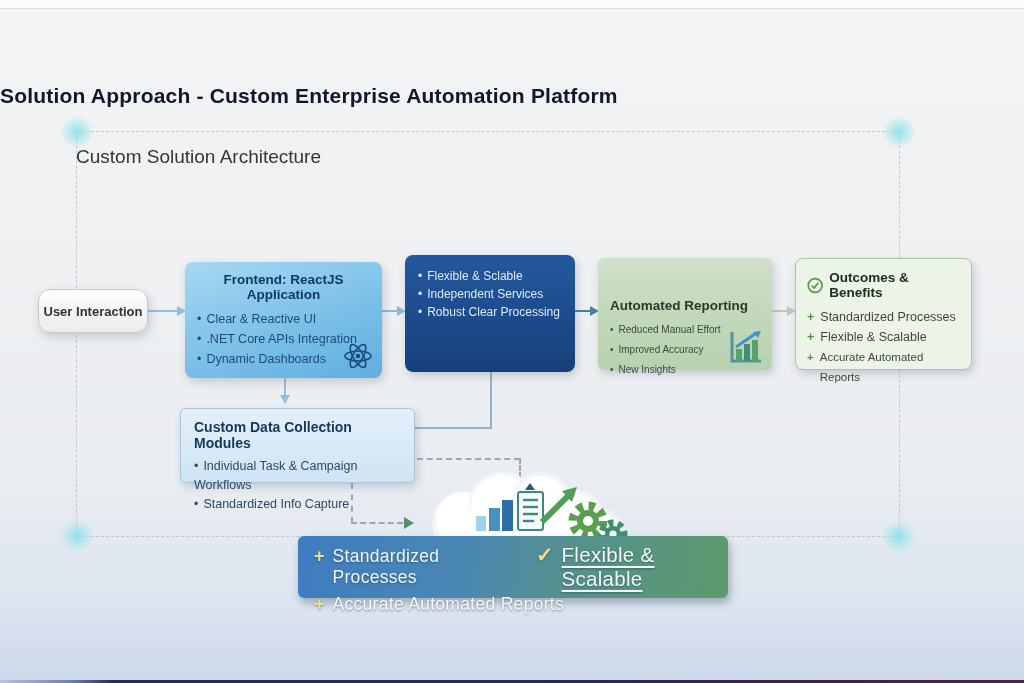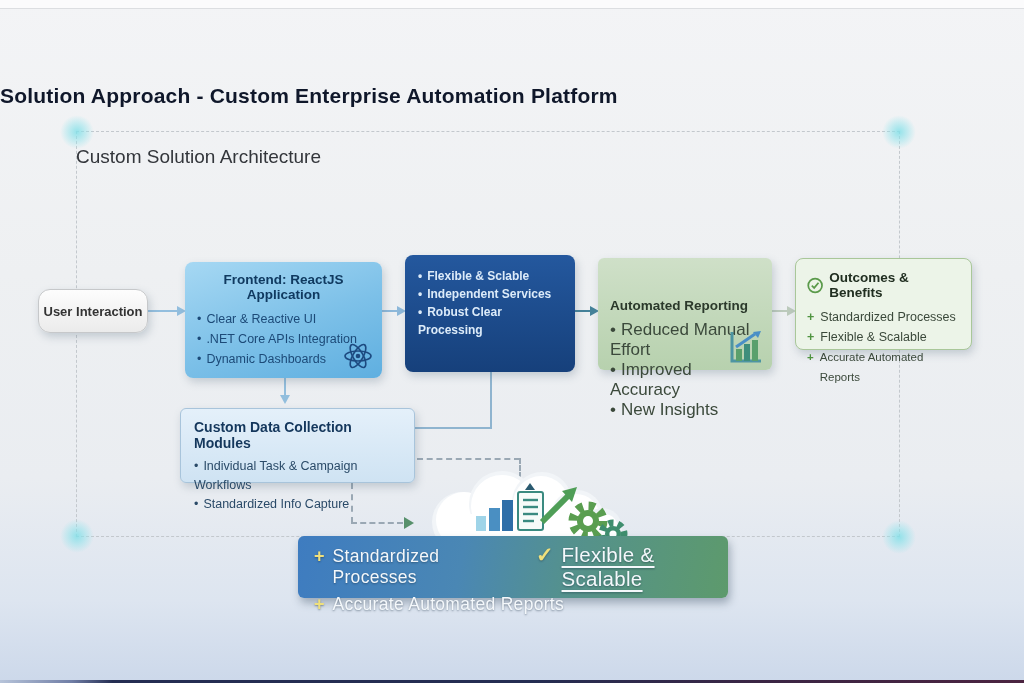--- a/index.html
+++ b/index.html
@@ -34,28 +34,28 @@
 
   .frontend-box { left:185px; top:262px; width:197px; height:116px;
     background:linear-gradient(160deg,#a6d8f3 0%,#7cc0e8 55%,#5fafe0 100%); padding:10px 12px 8px; }
   .frontend-box .ttl { font-size:13.5px; font-weight:bold; color:#103a60; text-align:center; margin-bottom:7px; }
   .frontend-box li { font-size:12.5px; color:#1c4a78; line-height:20px; list-style:none; }
 
   .backend-box { left:405px; top:255px; width:170px; height:117px;
     background:linear-gradient(180deg,#24589e,#16407b); padding:12px 13px 8px; }
   .backend-box .ttl { font-size:13.5px; font-weight:bold; color:#ffffff; line-height:17px; margin-bottom:8px; }
   .backend-box .ttl .suffix { font-size:11px; font-weight:normal; color:#cfe0f4; }
-  .backend-box li { font-size:12px; color:#dcebf9; line-height:18px; list-style:none;font-weight:bold; }
+  .backend-box li { font-size:12px; color:#dcebf9; line-height:18px; list-style:none; }
 
   .reporting-box { left:598px; top:258px; width:174px; height:112px; border-radius:6px;
     background:linear-gradient(180deg,#cfe0c8,#b7d1ae); padding:12px 12px 8px; }
   .reporting-box .ttl { font-size:13.5px; font-weight:bold; color:#2b392b; margin-bottom:7px;margin-top:28px; }
-  .reporting-box li { font-size:17px; color:#3b493b; line-height:20px; list-style:none; }
-
-  .outcomes-box { left:795px; top:258px; width:177px; height:92px;
+  .reporting-box li { font-size:10px; color:#3b493b; line-height:20px; list-style:none; }
+
+  .outcomes-box { left:795px; top:258px; width:177px; height:112px;
     background:#ecf4e8; border:1.5px solid #a9c799; padding:11px 11px 6px; }
   .outcomes-box .ttl-row { display:flex; align-items:center; gap:6px; margin-bottom:7px; }
   .outcomes-box .ttl { font-size:13.5px; font-weight:bold; color:#202e20; }
   .outcomes-box li { font-size:12.5px; color:#3a483a; line-height:20px; list-style:none; display:flex; gap:6px; }
   .outcomes-box li:nth-child(3) { font-size:11.5px; }
   .plus-glyph { color:#4f9440; font-weight:bold; }
 
   .modules-box { left:180px; top:408px; width:235px; height:75px; border-radius:6px;
     background:linear-gradient(180deg,#e4f0fa,#cfe3f3); border:1px solid #a8c4db; padding:10px 13px; }
   .modules-box .ttl { font-size:14px; font-weight:bold; color:#14375c; margin-bottom:6px; }

